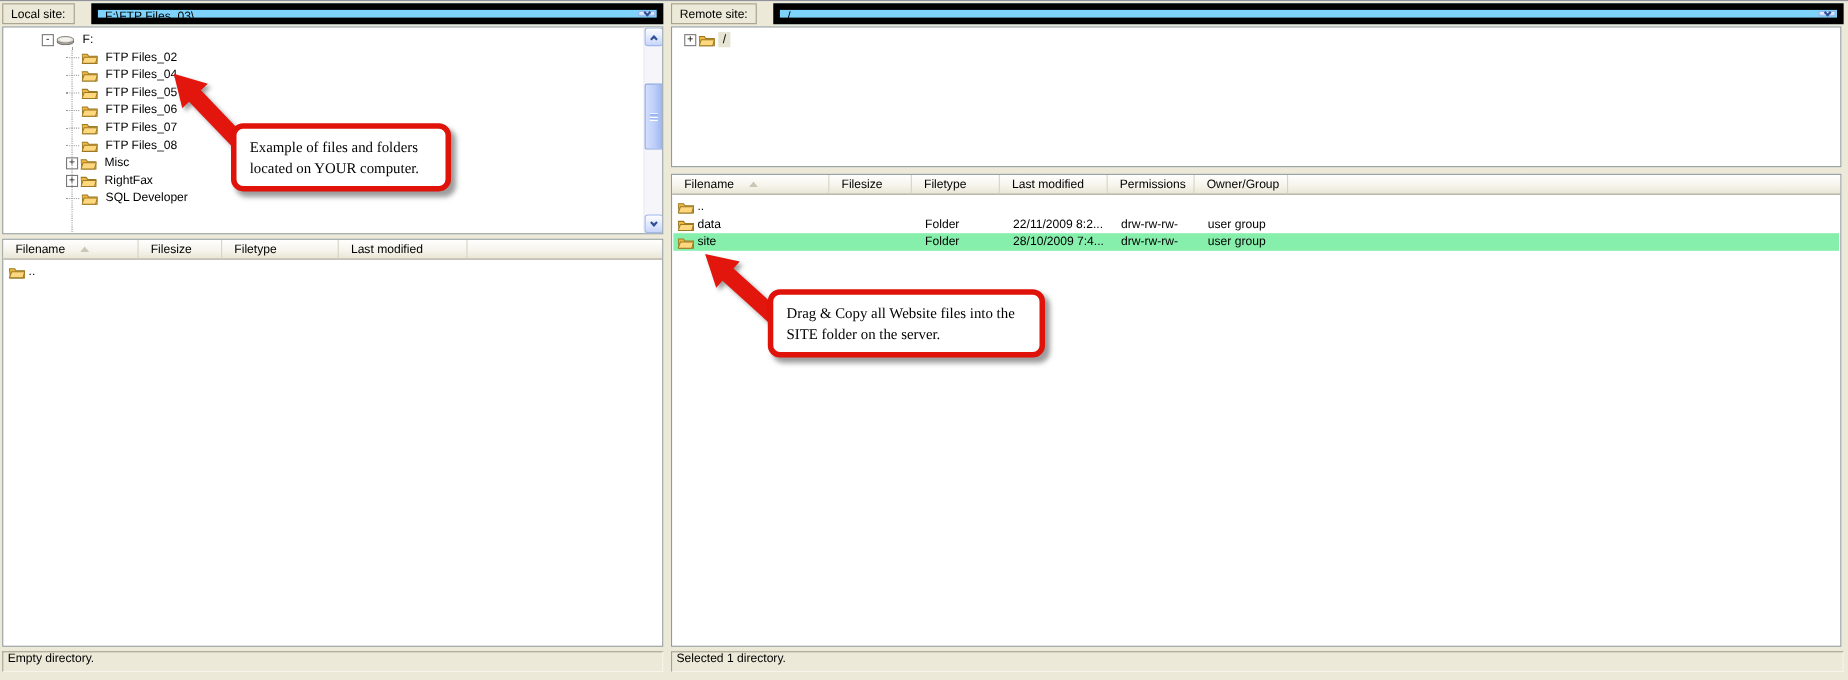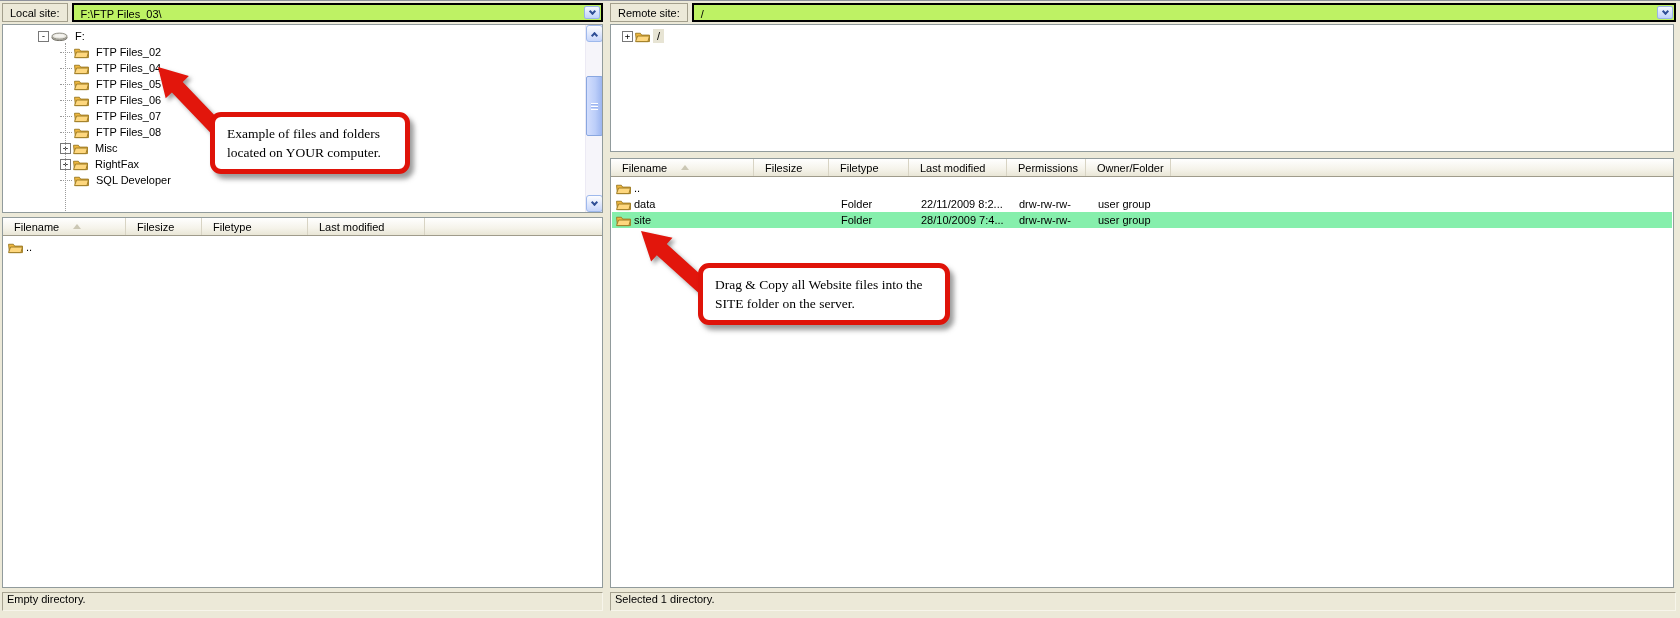--- a/index.html
+++ b/index.html
@@ -1,25 +1,25 @@
 <!DOCTYPE html>
 <html><head>
 <meta charset="utf-8">
 <style>
   *{box-sizing:border-box;margin:0;padding:0}
   html,body{width:1680px;height:618px}
   body{position:relative;background:#ece9d8;font-family:"Liberation Sans",sans-serif;font-size:11px;color:#000;overflow:hidden}
   .topline{position:absolute;top:0;left:0;right:0;height:1px;background:#8f929b}
 
   
-  .bar{position:absolute;top:3px;height:19px;display:flex;gap:4px}
+  .bar{position:absolute;top:3px;height:19px;display:flex;gap:15px}
   #local-bar{left:2px;width:601px}
   #remote-bar{left:610px;width:1066px}
   .bar-label{background:#ece9d8;border:1px solid #a39f8c;padding:0 7px;display:flex;align-items:center;flex:none}
-  .combo{flex:1;background:#bef264;border:2px solid #000000;display:flex;align-items:flex-end;position:relative;padding-left:7px;white-space:nowrap}
+  .combo{flex:1;background:#7dd3fc;border:6px solid #000000;display:flex;align-items:flex-start;position:relative;padding-left:7px;white-space:nowrap}
   .arrowbtn{position:absolute;right:1px;top:1px;bottom:1px;width:16px;background:linear-gradient(#f4f7fe,#c0d3fb);border:1px solid #98b4e8;border-radius:2px;display:flex;align-items:center;justify-content:center;cursor:pointer}
   .chev-dn{width:5px;height:5px;border-right:2px solid #2f4f96;border-bottom:2px solid #2f4f96;transform:rotate(45deg);margin-top:-2px}
   .chev-up{width:5px;height:5px;border-right:2px solid #2f4f96;border-bottom:2px solid #2f4f96;transform:rotate(-135deg);margin-top:3px}
 
   
   .pane{position:absolute;background:#fff;border:1px solid #919b9c;overflow:hidden}
   #local-tree{left:2px;top:24px;width:601px;height:189px}
   #remote-tree{left:610px;top:24px;width:1064px;height:128px}
   #local-list{left:2px;top:217px;width:601px;height:371px}
   #remote-list{left:610px;top:158px;width:1064px;height:430px}
@@ -259,21 +259,21 @@
       <div class="hcell c2">
         <span>Filetype</span>
       </div>
       <div class="hcell c3">
         <span>Last modified</span>
       </div>
       <div class="hcell c4">
         <span>Permissions</span>
       </div>
       <div class="hcell c5">
-        <span>Owner/Folder</span>
+        <span>Owner/Group</span>
       </div>
       <div class="hcell hfill"></div>
     </div>
   <div class="lbody">
       <div class="lrow">
         <div class="lcell name c0">
           <svg class="icon" viewBox="0 0 16 14">
             <use href="#sym-folder"></use>
           </svg>
           <span>..</span>

